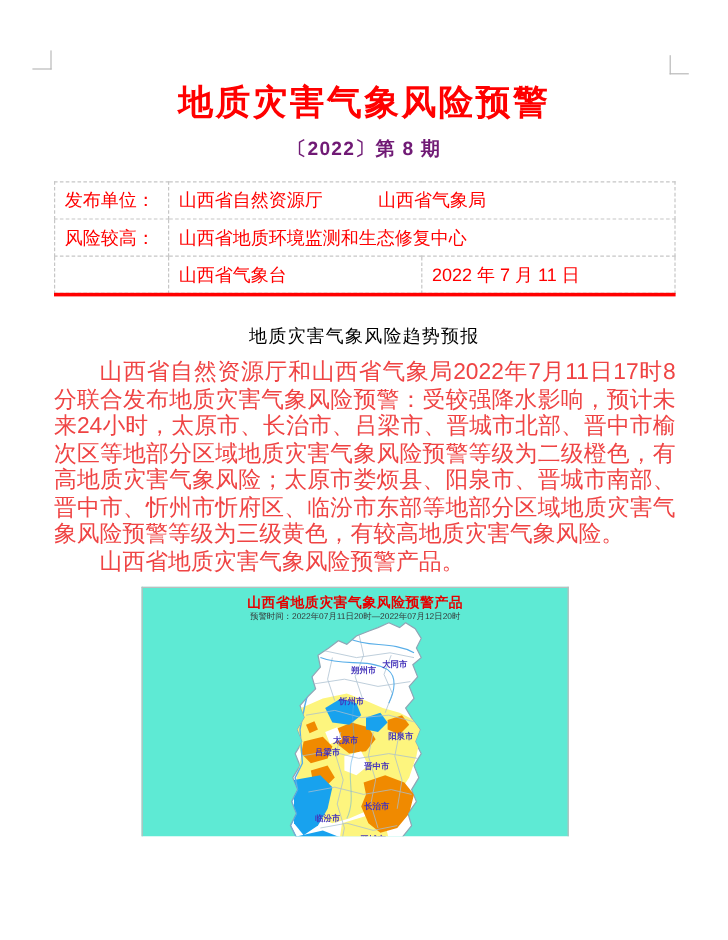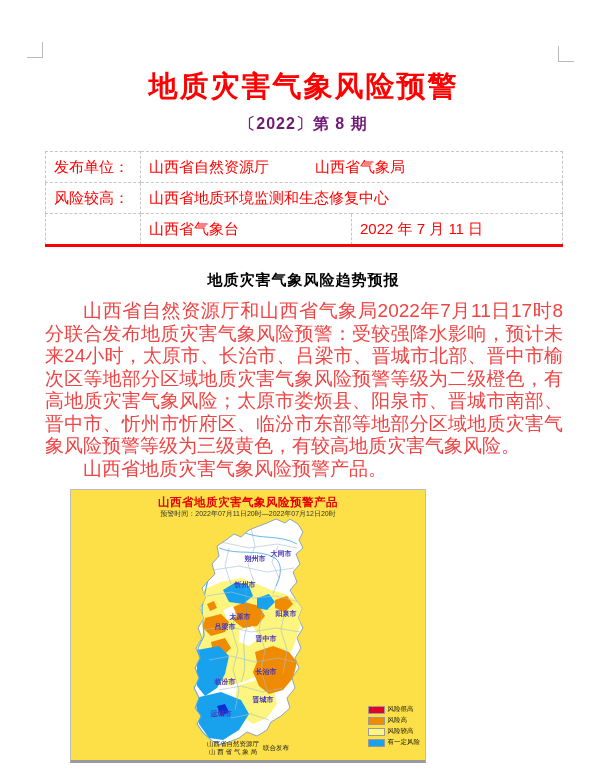--- a/index.html
+++ b/index.html
@@ -1,19 +1,19 @@
 <!DOCTYPE html>
 <html><head>
 <meta charset="utf-8">
 <style>
   * { margin:0; padding:0; box-sizing:border-box; }
   html,body { background:#ffffff; }
   body { font-family:"Liberation Sans","DejaVu Sans",sans-serif; }
   .page {
-    position:relative; width:607px; height:783px; margin:0 auto;
+    position:relative; width:607px; height:697px; margin:0 auto;
     background:#ffffff; overflow:hidden;
   }
   
   .crop-mark { position:absolute; width:16px; height:16px; }
   .crop-mark.tl { left:27px; top:42px; border-right:1px solid #b9b9b9; border-bottom:1px solid #b9b9b9; }
   .crop-mark.tr { left:558px; top:46px; border-left:1px solid #b9b9b9; border-bottom:1px solid #b9b9b9; }
 
   .doc-title {
     padding-top:70px; text-align:center; color:#ff0000;
     font-size:29px; font-weight:bold; letter-spacing:2px; line-height:32px;
@@ -31,32 +31,32 @@
     white-space:nowrap; overflow:hidden;
   }
   td.c1 { width:95px; }
   td.c2 { width:227px; }
   td.c3 { width:196px; text-align:left; padding-right:12px; }
   .org-gap { display:inline-block; margin-left:46px; }
   .red-rule { height:3px; background:#ff0000; margin-top:-1px; }
 
   .section-heading {
     margin-top:24px; text-align:center; color:#000;
-    font-size:15px; font-weight:bold; letter-spacing:1px;
+    font-size:15px; font-weight:normal; letter-spacing:1px;
   }
   .body-text { width:518px; margin:10px 0 0 45px; }
   .body-text p {
     font-size:19px; line-height:22.5px; color:#ef4444;
     text-align:justify; text-justify:inter-ideograph; text-indent:2em;
   }
 
   
   .map-box {
-    position:relative; width:356px; height:274px; margin:9px 0 0 70px;
-    background:#fde047;
+    position:relative; width:356px; height:274px; margin:9px 0 0 118px;
+    background:#5eead4;
     border:1px solid #bdbdbd; border-bottom:3px solid #9a9a9a;
   }
   .map-title {
     position:absolute; top:5px; left:0; width:100%; text-align:center;
     color:#e60000; font-weight:bold; font-size:11.5px; letter-spacing:0.5px;
   }
   .map-sub {
     position:absolute; top:19px; left:0; width:100%; text-align:center;
     color:#333; font-size:7px;
   }

